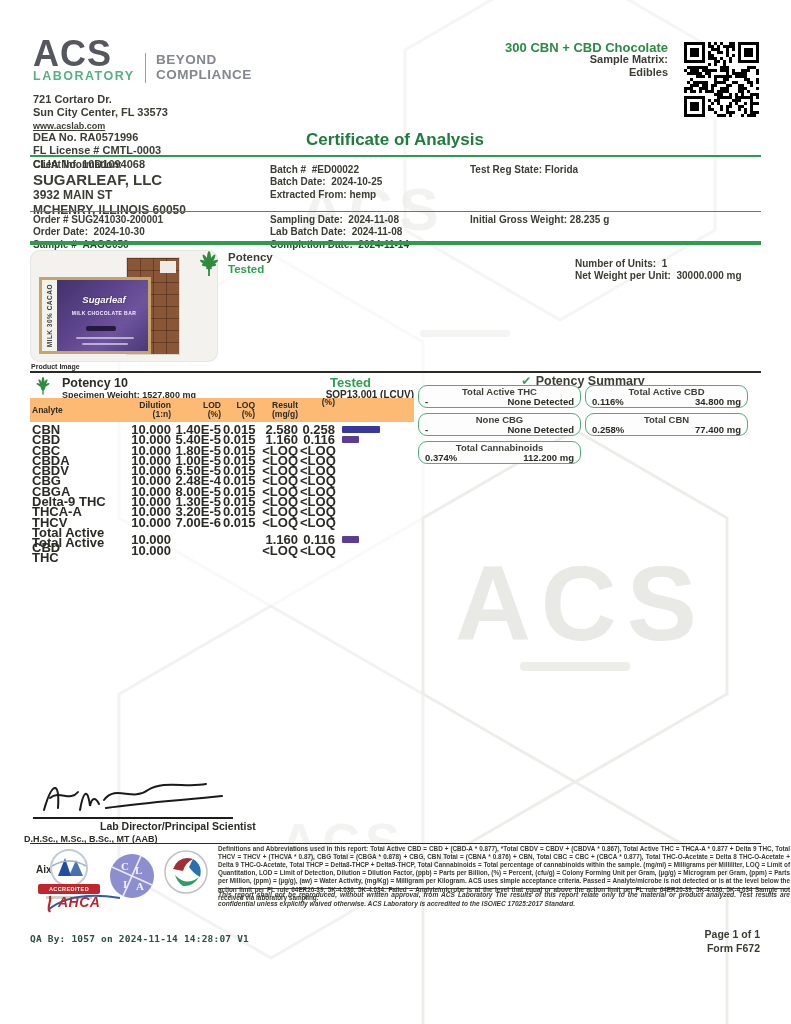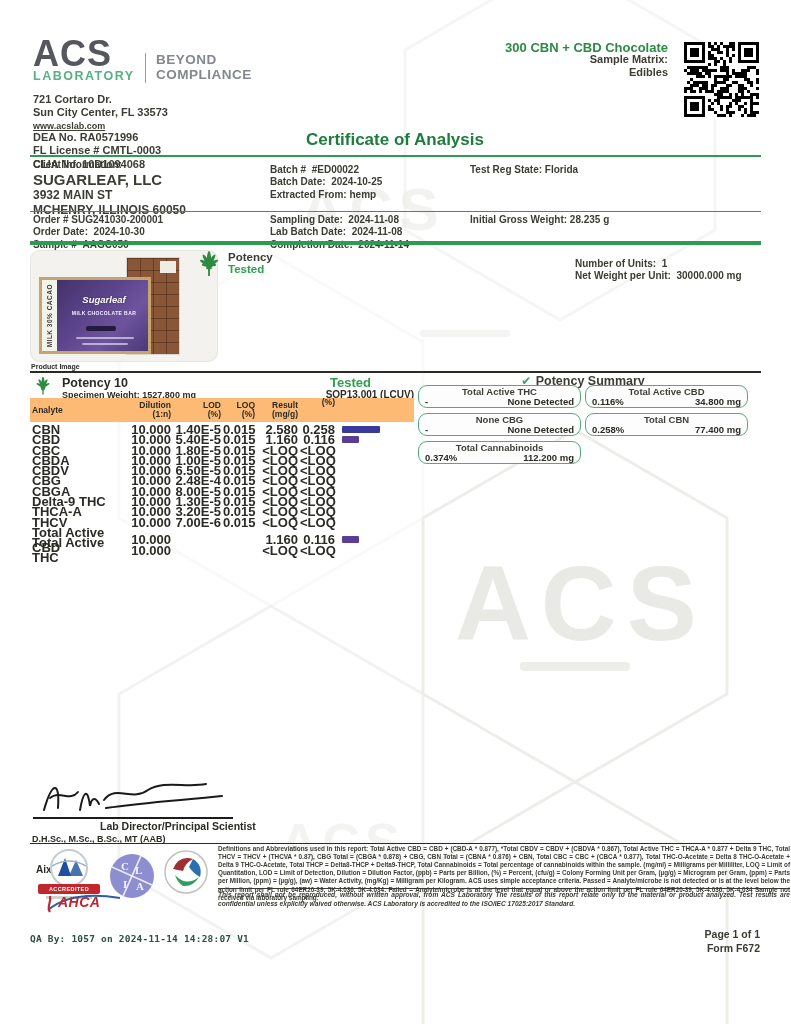--- a/index.html
+++ b/index.html
@@ -659,21 +659,21 @@
         <path d="M8 38 C 16 10, 24 8, 22 36"></path>
         <path d="M14 26 C 24 18, 34 30, 42 20"></path>
         <path d="M44 38 C 48 16, 52 18, 54 34 C 56 24, 60 26, 63 32"></path>
         <path d="M68 28 C 80 12, 96 30, 112 18 C 128 8, 150 16, 170 12"></path>
         <path d="M70 36 C 110 30, 150 28, 186 24"></path>
       </g>
     </svg>
     <div class="sig-line"></div>
     <div class="abs sig-name" style="left:36px; top:864px;">Aixia Sun</div>
     <div class="abs sig-role" style="left:100px; top:820px;">Lab Director/Principal Scientist</div>
-    <div class="abs sig-cred" style="left:32px; top:834px;">D.H.Sc., M.Sc., B.Sc., MT (AAB)</div>
+    <div class="abs sig-cred" style="left:24px; top:834px;">D.H.Sc., M.Sc., B.Sc., MT (AAB)</div>
 
     <div class="dline" style="top:843px; height:1.2px;"></div>
 
     <div class="abs" style="left:38px; top:848px; width:64px; height:60px;">
       <svg width="62" height="40" viewBox="0 0 62 40">
         <circle cx="31" cy="20" r="18" fill="#fff" stroke="#c3cbd4" stroke-width="2"></circle>
         <path d="M20 28 L27 10 L33 28 Z" fill="#1f4f9e"></path>
         <path d="M31 28 L38 12 L45 28 Z" fill="#27599c" opacity="0.85"></path>
         <path d="M14 18 Q 31 8 48 18" fill="none" stroke="#9fb2c6" stroke-width="1.5"></path>
       </svg>

